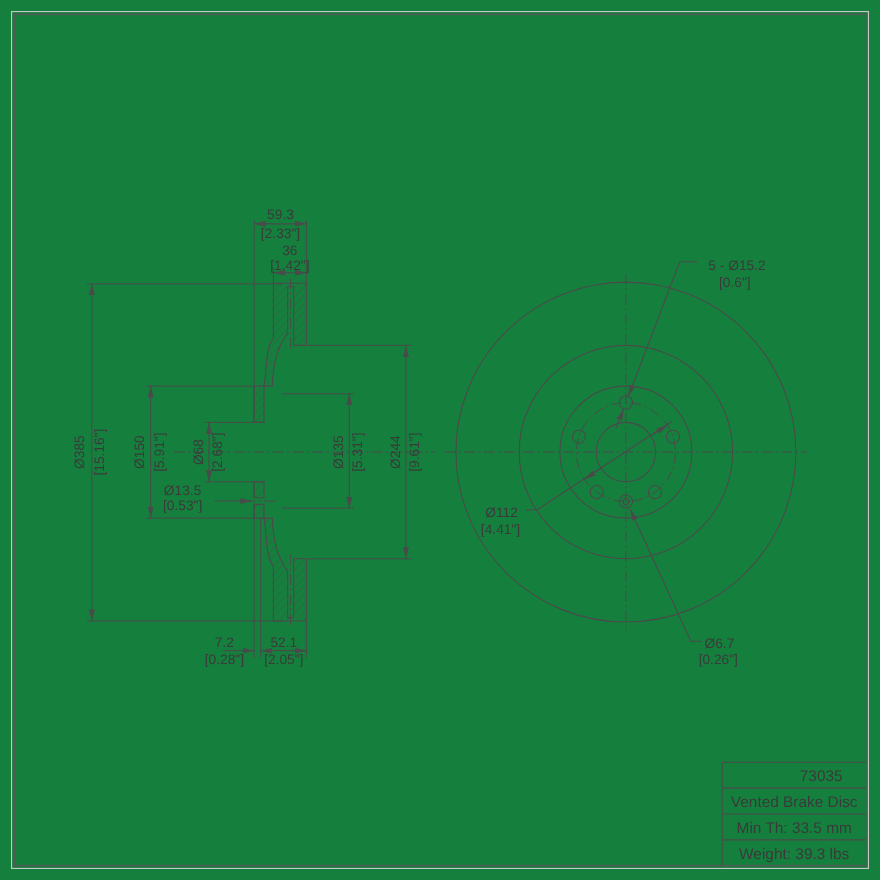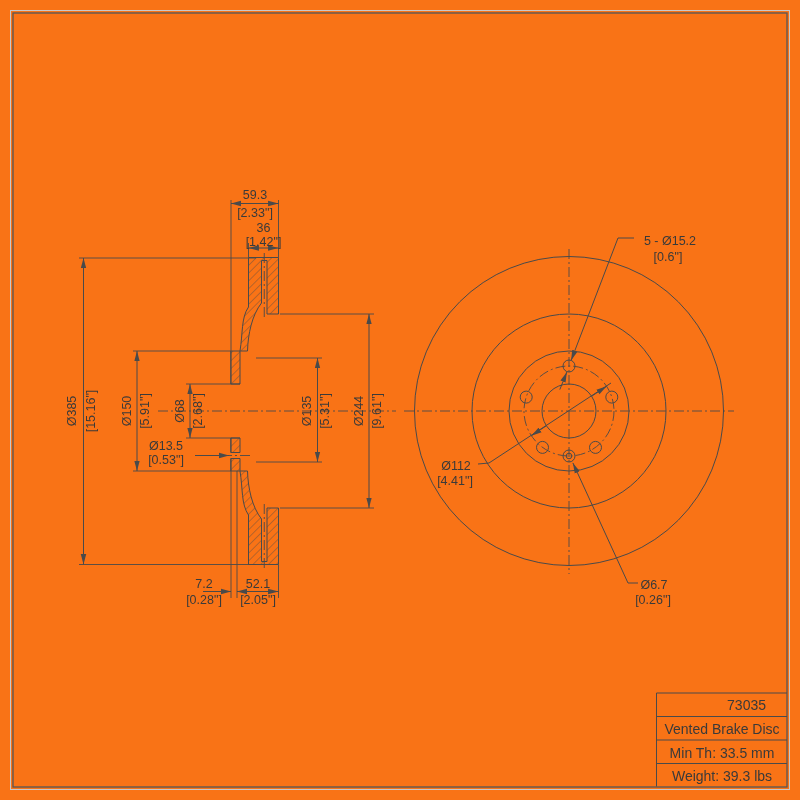--- a/index.html
+++ b/index.html
@@ -1,16 +1,16 @@
 <!DOCTYPE html>
 <html><head>
 <meta charset="utf-8">
 <style>
   html,body{margin:0;padding:0;background:#ffffff;}
-  .page{position:relative;width:800px;height:800px;background:#f97316;font-family:"Liberation Sans",sans-serif;}
+  .page{position:relative;width:800px;height:800px;background:#15803d;font-family:"Liberation Sans",sans-serif;}
   svg{display:block;}
   .ln{stroke:#4a4a4a;stroke-width:1;fill:none;}
   .thin{stroke:#4a4a4a;stroke-width:0.9;fill:none;}
   .cl{stroke:#4a4a4a;stroke-width:0.9;fill:none;stroke-dasharray:10 3 2 3;}
   .hatched{fill:url(#hatch);stroke:#4a4a4a;stroke-width:1;}
   .dim{font-family:"Liberation Sans",sans-serif;font-size:12.5px;fill:#3a3a3a;}
   .tb{font-family:"Liberation Sans",sans-serif;font-size:14px;fill:#3a3a3a;}
 </style>
 </head>
 <body>

